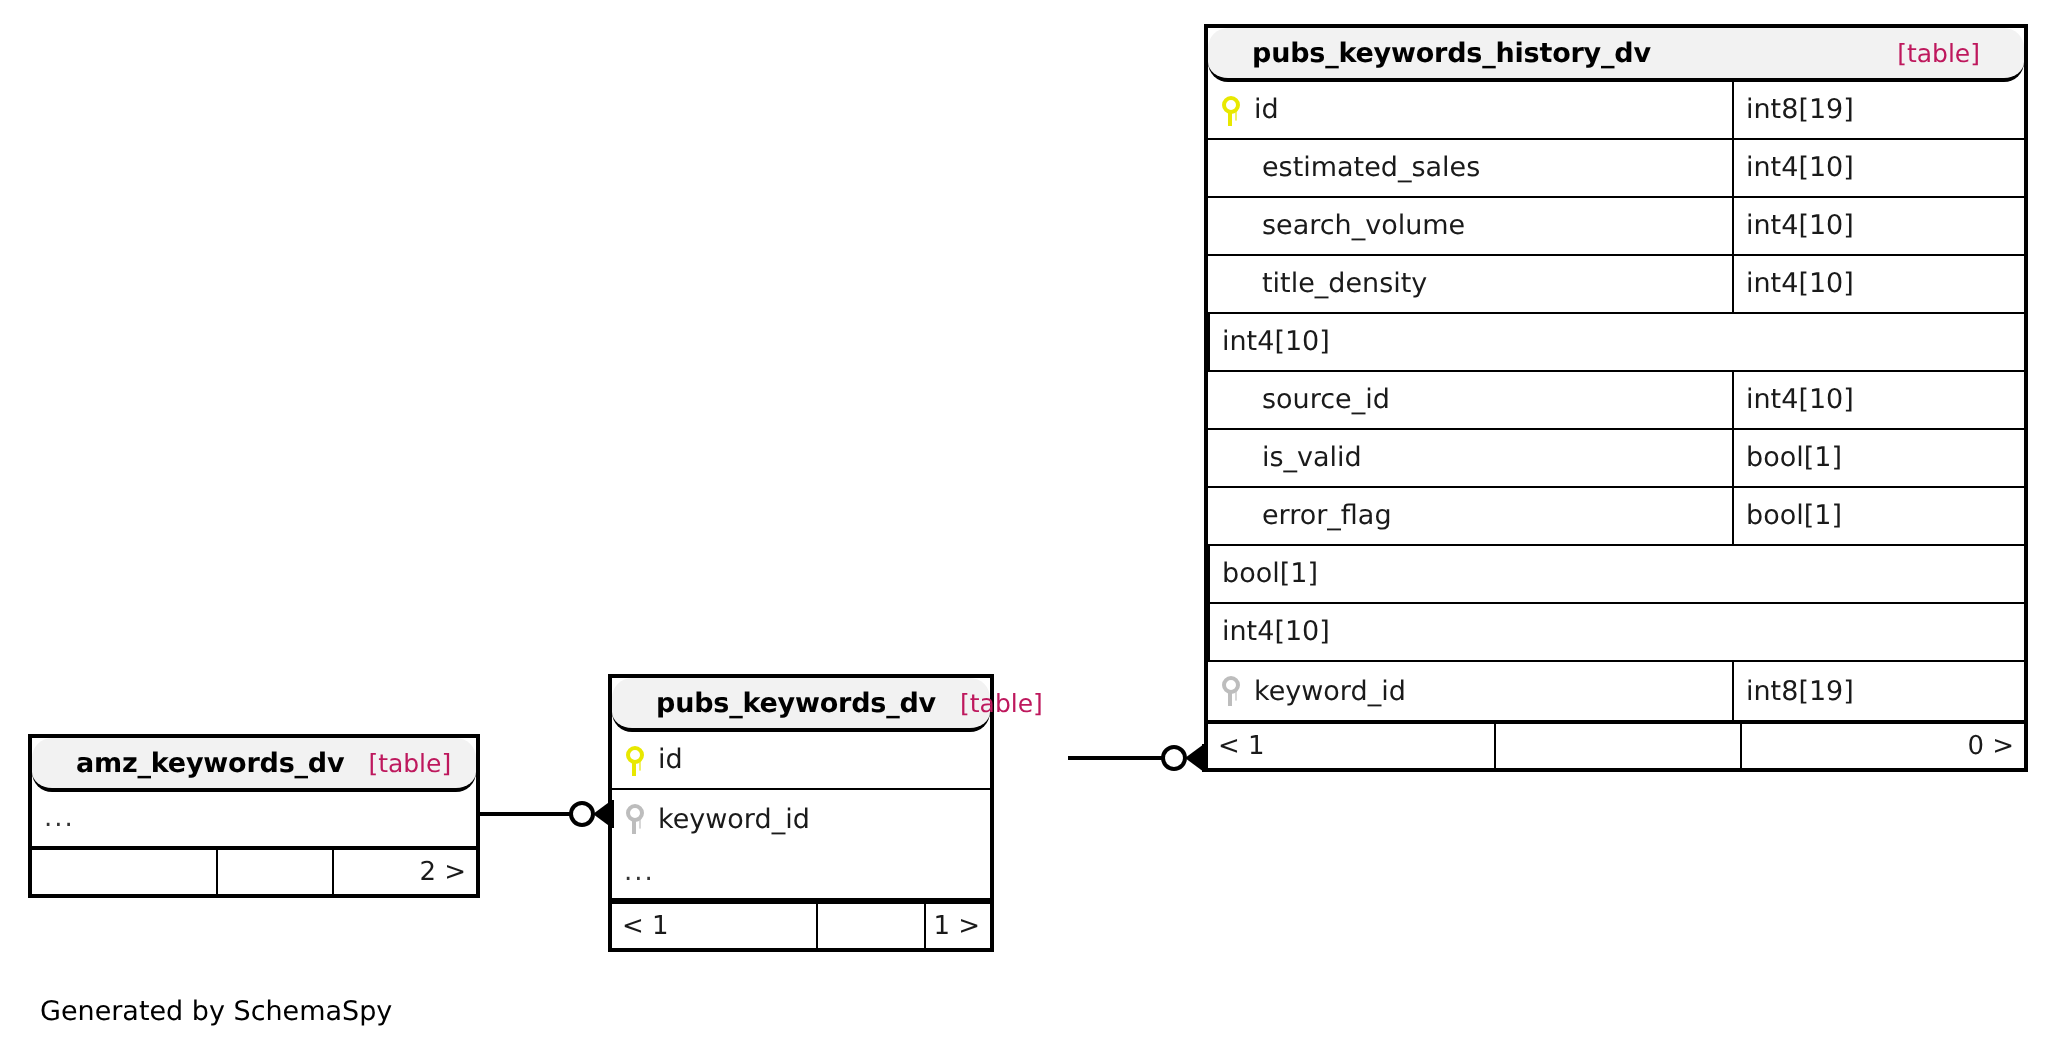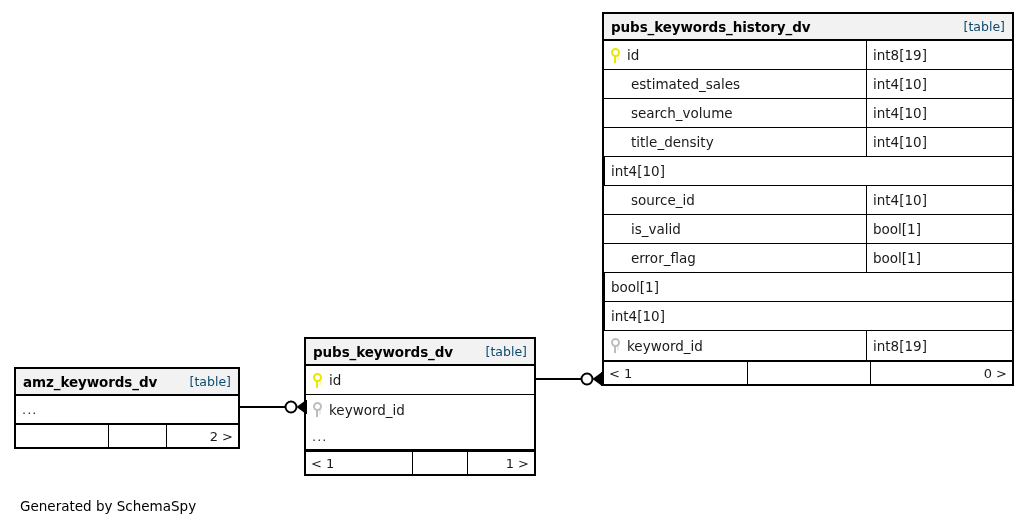--- a/index.html
+++ b/index.html
@@ -24,33 +24,34 @@
     font-size: 13.5px;
     color: #1a1a1a;
   }
   .ent-header {
     display: flex;
     align-items: center;
     justify-content: space-between;
     background: #f2f2f2;
     border-bottom: 2px solid #000000;
     box-sizing: border-box;
-    padding: 0 7px;
+    padding: 0 22px;
     height: 27px;
+    border-radius: 10px;
   }
   .ent-title {
     font-weight: bold;
     font-size: 13.5px;
     letter-spacing: -0.1px;
     color: #000000;
     white-space: nowrap;
   }
   .ent-tag {
     font-size: 12.5px;
-    color: #0c4a6e;
+    color: #be185d;
     padding-left: 12px;
     white-space: nowrap;
   }
 
   .ent-row {
     display: flex;
     align-items: stretch;
     border-bottom: 1px solid #000000;
     box-sizing: border-box;
     height: 29px;
@@ -231,21 +232,21 @@
       </div>
     </div>
 
   <div class="ent-footer">
     <div class="foot-cell foot-left" style="width:143px;">&lt; 1</div>
     <div class="foot-cell foot-div" style="width:123px;"></div>
     <div class="foot-cell foot-div foot-right" style="flex:1 1 auto;">0 &gt;</div>
   </div>
 </div>
 
-<div class="entity" id="tbl-keywords" style="left:304px; top:337px; width:232px;">
+<div class="entity" id="tbl-keywords" style="left:304px; top:337px; width:193px;">
 
   <div class="ent-header">
     <span class="ent-title">pubs_keywords_dv</span>
     <span class="ent-tag">[table]</span>
   </div>
 
   <div id="keywords-rows">
       <div class="ent-row">
         <div class="cell-name">
           <span class="keyicon key-pk"></span>

